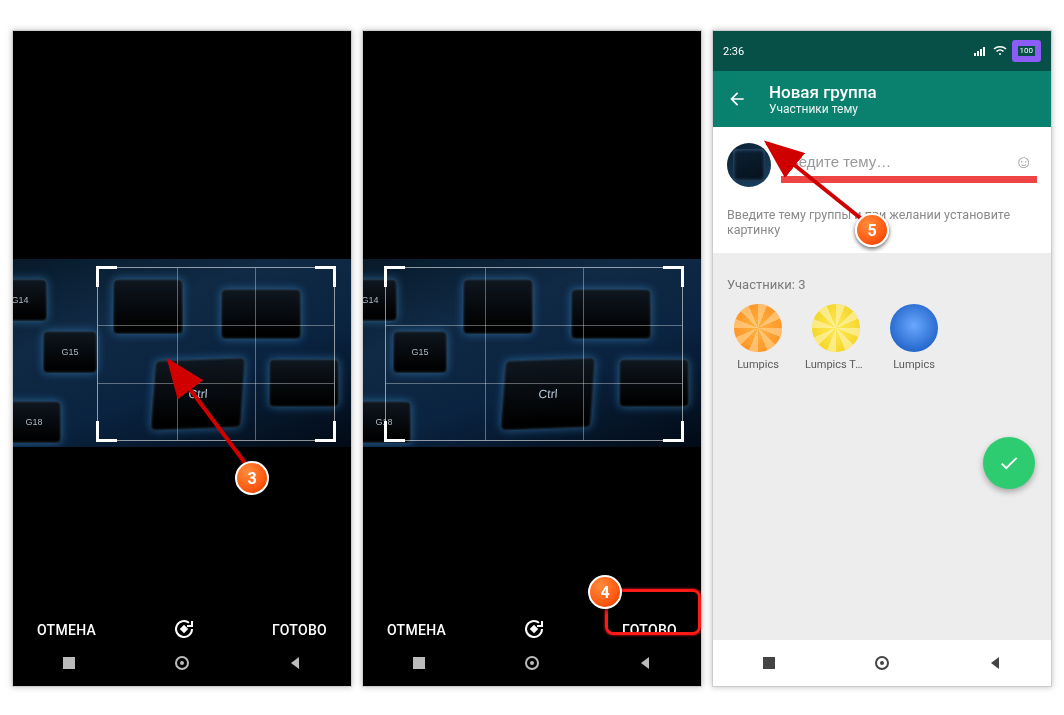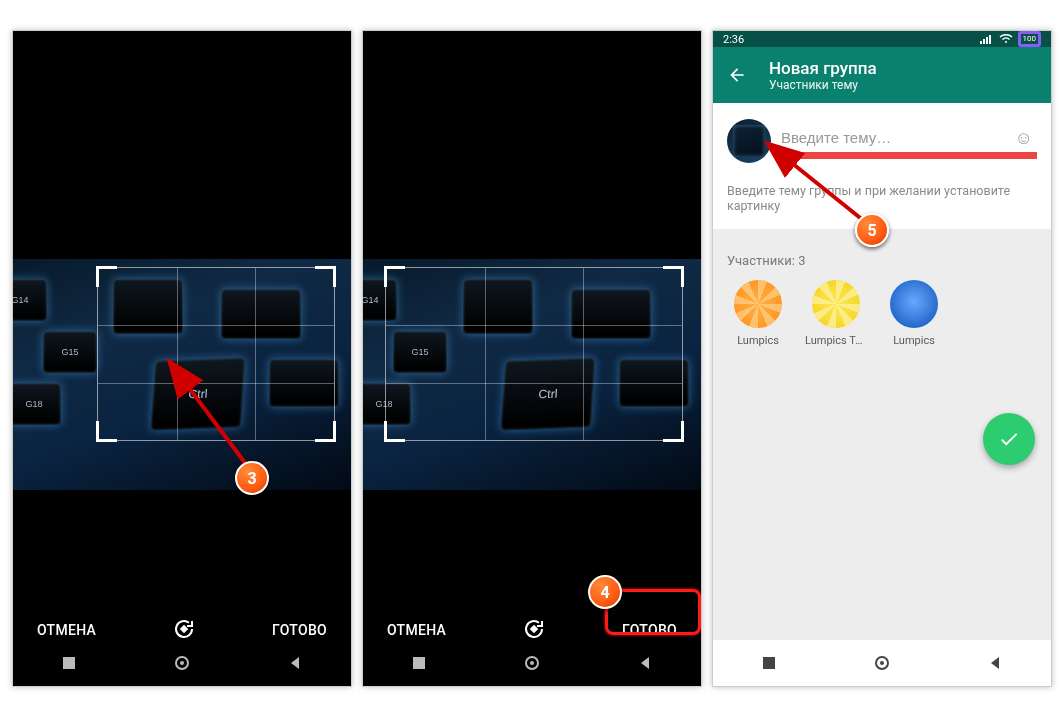--- a/index.html
+++ b/index.html
@@ -24,42 +24,42 @@
     overflow: hidden;
     background: #000;
   }
   .phone.light { background: #ededed; }
   
   
   .crop-area {
     position: absolute;
     left: 0; right: 0;
     top: 228px;
-    height: 231px;
+    height: 188px;
     background: linear-gradient(160deg, #071a2a 0%, #102944 30%, #0a2340 60%, #020a15 100%);
     overflow: hidden;
   }
   
   .crop-area::before, .crop-area::after { content:""; position:absolute; }
   .key {
     position: absolute;
     background: linear-gradient(180deg, #0f1720, #000 90%);
     border-radius: 4px;
     box-shadow: 0 0 10px rgba(80,180,255,0.45), inset 0 0 3px rgba(120,200,255,0.5);
     color:#aeb8c0;
     font-size:9px;
     display:flex;
     align-items:center;
     justify-content:center;
     font-family: sans-serif;
   }
   .ctrl-key { width:90px; height:70px; left:140px; top:100px; transform: skewX(-6deg) rotate(-2deg); font-size:12px; color:#bcd; }
   .g14 { width:54px; height:42px; left:-20px; top:20px; }
   .g15 { width:54px; height:42px; left:30px; top:72px; }
-  .g18 { width:54px; height:42px; left:-6px; top:124px; }
+  .g18 { width:54px; height:42px; left:-6px; top:142px; }
   .kblank1 { width:70px; height:55px; left:100px; top:20px; }
   .kblank2 { width:80px; height:50px; left:208px; top:30px; }
   .kblank3 { width:70px; height:48px; left:256px; top:100px; }
   
   .crop-frame {
     position: absolute;
     border: 1px solid rgba(255,255,255,0.55);
     left: 84px; top: 8px;
     width: 236px; height: 172px;
     pointer-events: none;
@@ -139,21 +139,21 @@
   
   
   .status-bar {
     height:16px;
     background:#065048;
     color:#fff;
     font-size:11px;
     display:flex;
     align-items:center;
     justify-content: space-between;
-    padding:0 10px;
+    padding:12px 10px;
   }
   .status-icons { display:flex; gap:5px; align-items:center; }
   .header {
     background:#0a806f;
     color:#fff;
     height:56px;
     display:flex;
     align-items:center;
     padding:0 14px;
     gap:22px;
@@ -350,21 +350,21 @@
           <rect x="0" y="7" width="2" height="3"></rect>
           <rect x="3" y="5" width="2" height="5"></rect>
           <rect x="6" y="3" width="2" height="7"></rect>
           <rect x="9" y="1" width="2" height="9"></rect>
         </svg>
       <svg width="14" height="10" viewBox="0 0 14 10" fill="none" stroke="#fff" stroke-width="1.4">
           <path d="M1 3c3-3 9-3 12 0"></path>
           <path d="M3.5 5.5c2-2 5-2 7 0"></path>
           <circle cx="7" cy="8" r="1" fill="#fff" stroke="none"></circle>
         </svg>
-      <span style="border:3px solid #8b5cf6; border-radius:3px; padding:0 2px; font-size:8px; line-height:10px;">100</span>
+      <span style="border:6px solid #8b5cf6; border-radius:3px; padding:0 2px; font-size:8px; line-height:10px;">100</span>
     </span>
   </div>
 
   <div class="header">
     <svg width="20" height="20" viewBox="0 0 24 24" fill="#fff">
         <path d="M20 11H7.8l5.6-5.6L12 4l-8 8 8 8 1.4-1.4L7.8 13H20z"></path>
       </svg>
     <div class="titles">
       <div class="title">Новая группа</div>
       <div class="subtitle">Участники тему</div>

